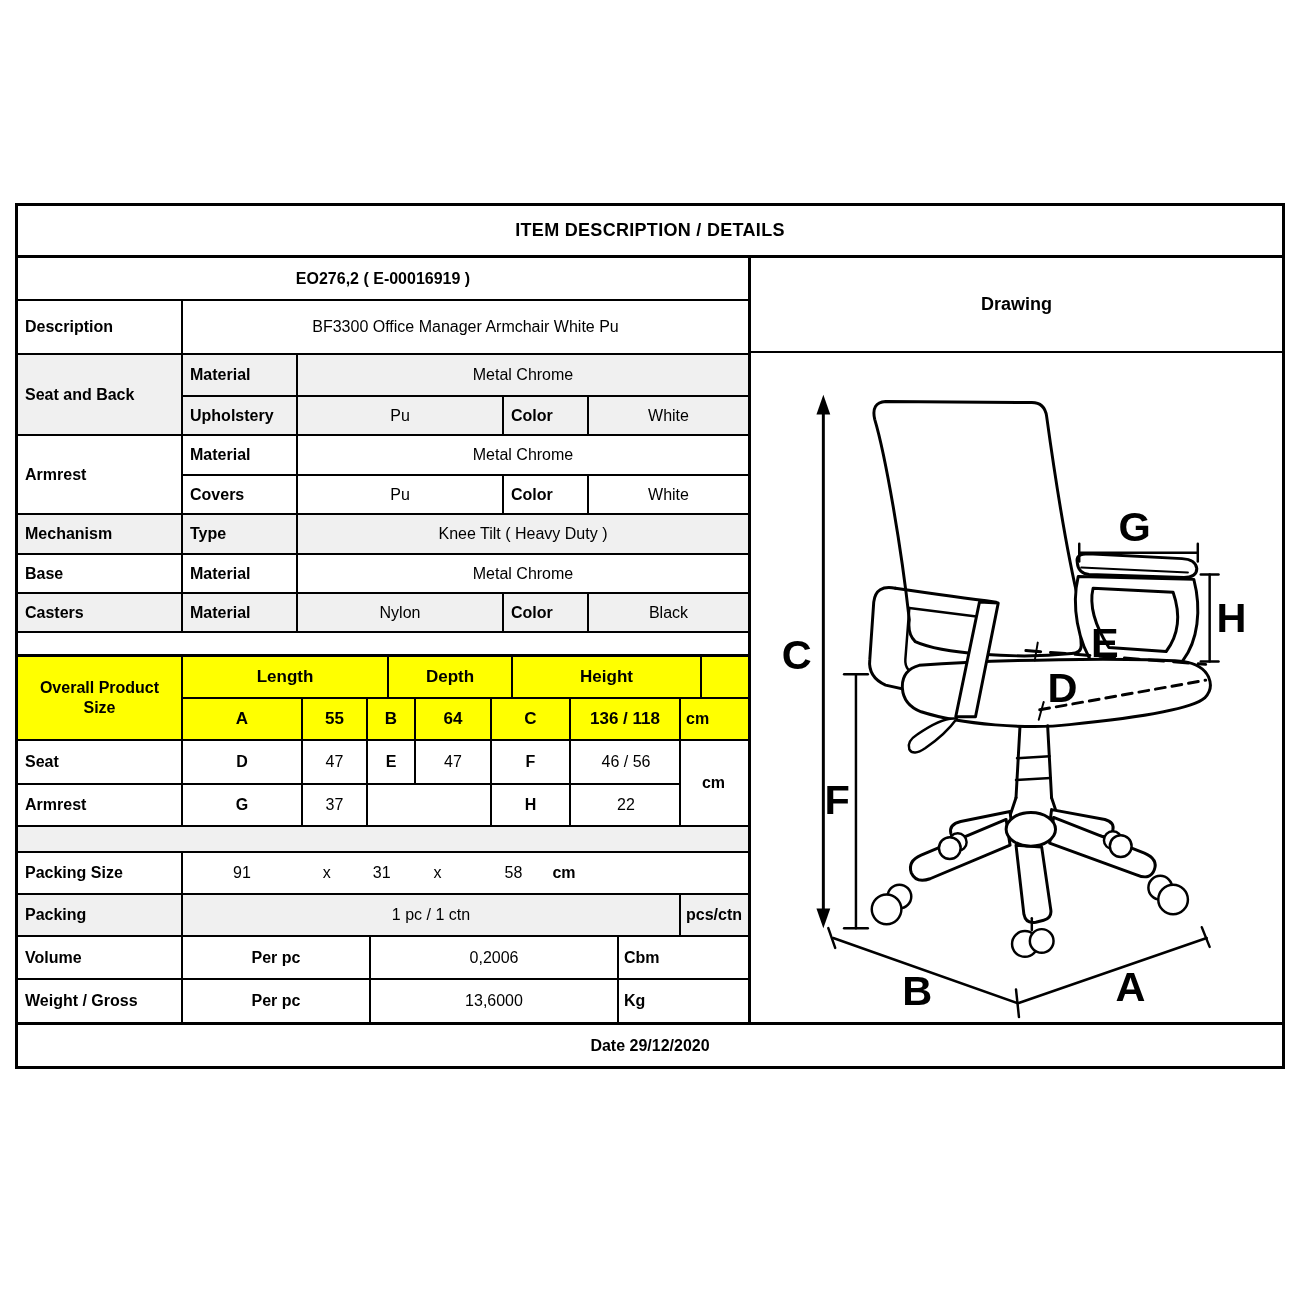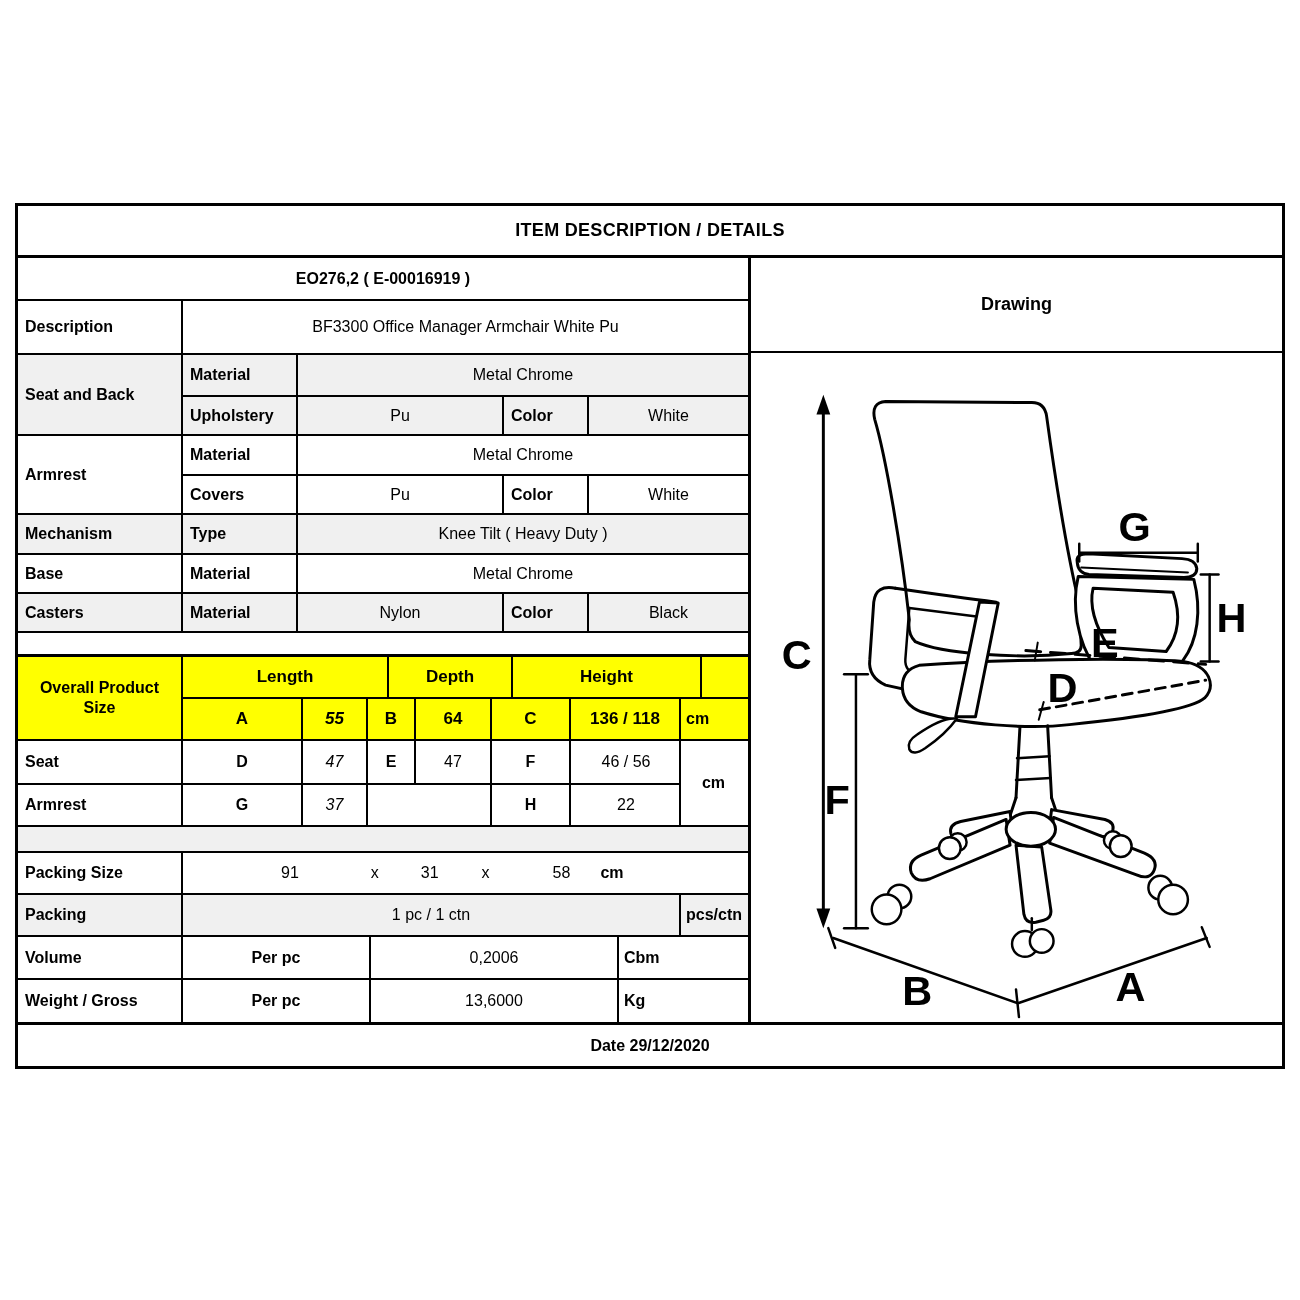--- a/index.html
+++ b/index.html
@@ -33,35 +33,35 @@
   
   .group{display:flex;border-bottom:2px solid #000;box-sizing:border-box;flex:none;}
   .group-label{width:165px;flex:none;border-right:2px solid #000;box-sizing:border-box;
     display:flex;align-items:center;padding-left:7px;font-size:16px;font-weight:bold;}
   .group-rows{flex:1;display:flex;flex-direction:column;min-width:0;}
   .sub{display:flex;box-sizing:border-box;flex:none;}
   .sub.bb{border-bottom:2px solid #000;}
   
   .w165{width:165px;flex:none;} .w115{width:115px;flex:none;}
   .w185{width:206px;flex:none;} .w85{width:85px;flex:none;}
-  .w120{width:120px;flex:none;} .w65{width:65px;flex:none;font-style:italic;}
+  .w120{width:120px;flex:none;} .w65{width:65px;flex:none;}
   .w48{width:48px;flex:none;}  .w76{width:76px;flex:none;}
   .w79{width:79px;flex:none;}  .w110{width:110px;flex:none;}  .w124{width:124px;flex:none;}
   .w189{width:189px;flex:none;} .w188{width:188px;flex:none;}
   .w310{width:248px;flex:none;} .w498{width:498px;flex:none;}
   .grow{flex:1;min-width:0;}
   .unit{justify-content:flex-start;padding-left:5px;font-weight:bold;}
   .center-txt{text-align:center;padding:0 15px;line-height:1.25;}
   
   .dims-left{width:165px;flex:none;border-right:2px solid #000;box-sizing:border-box;
     display:flex;flex-direction:column;}
   .dims-mid{width:498px;flex:none;display:flex;flex-direction:column;border-right:2px solid #000;box-sizing:border-box;}
   .dims-unit{width:65px;flex:none;display:flex;align-items:center;justify-content:center;font-weight:bold;font-size:16px;}
   
-  .ps-cell{display:flex;align-items:center;font-size:16px;padding-left:48px;}
+  .ps-cell{display:flex;align-items:center;font-size:16px;}
   .ps1{margin-left:50px;} .ps2{margin-left:72px;} .ps3{margin-left:42px;}
   .ps4{margin-left:43px;} .ps5{margin-left:63px;} .ps6{margin-left:30px;font-weight:bold;}
   
   .right-col{flex:1;border-left:3px solid #000;box-sizing:border-box;display:flex;flex-direction:column;min-width:0;gap:12px;}
   .drawing-header{height:95px;flex:none;border-bottom:2px solid #000;box-sizing:border-box;
     display:flex;align-items:center;justify-content:center;font-size:18px;font-weight:bold;}
   .drawing-area{flex:1;position:relative;min-height:0;}
   .drawing-area svg{position:absolute;inset:0;width:100%;height:100%;}
   .date-row{height:44px;flex:none;border-top:3px solid #000;box-sizing:border-box;
     display:flex;align-items:center;justify-content:center;font-size:16px;font-weight:bold;}

